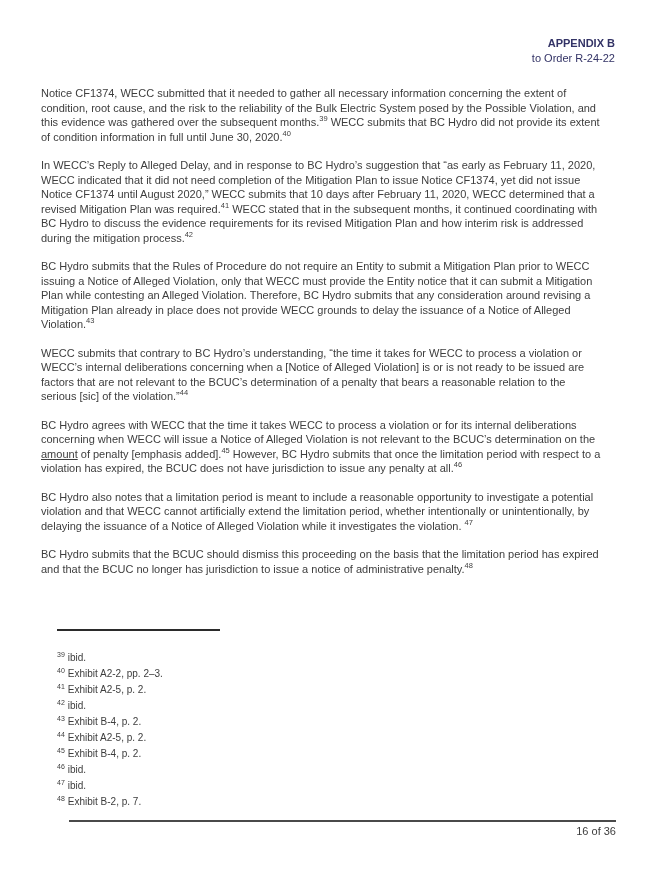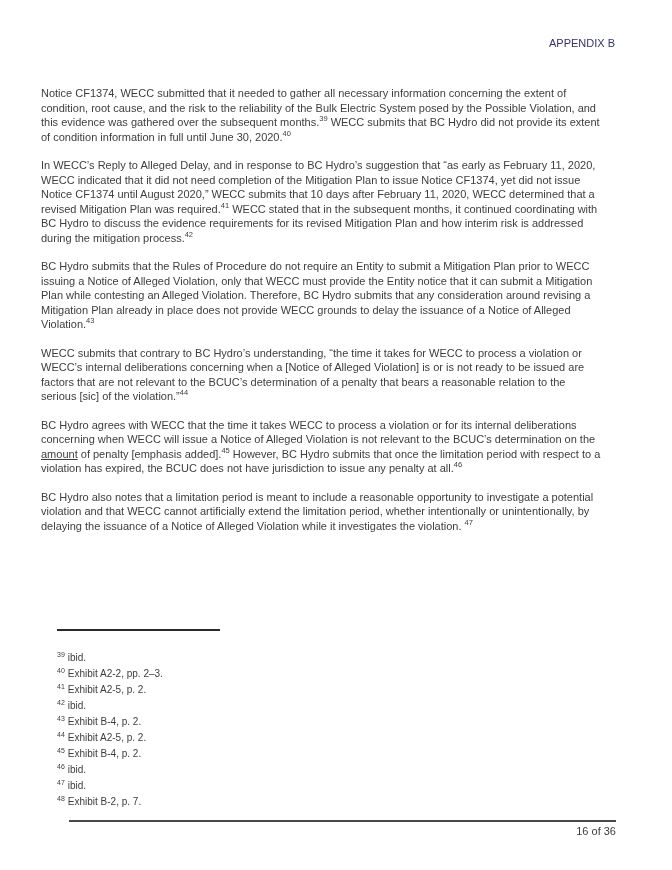--- a/index.html
+++ b/index.html
@@ -19,21 +19,21 @@
   header.page-header {
     position: absolute;
     top: 36px;
     left: 57px;
     right: 57px;
     text-align: right;
     line-height: 15px;
     font-size: 11px;
   }
   .hdr-line1 {
-    font-weight: normal;
+    font-weight: bold;
     color: #333366;
   }
   .hdr-line2 {
     color: #333366;
   }
   main.document-body {
     position: absolute;
     top: 86px;
     left: 41px;
     width: 560px;
@@ -91,30 +91,32 @@
     margin-top: 3px;
   }
 </style>
 </head>
 <body>
 
 <div class="page">
 
   <header class="page-header">
     <div class="hdr-line1">APPENDIX B</div>
+    <div class="hdr-line2">to Order R-24-22</div>
   </header>
 
   <main class="document-body">
     <div id="paragraphs">
         <p class="para"><span>Notice CF1374, WECC submitted that it needed to gather all necessary information concerning the extent of condition, root cause, and the risk to the reliability of the Bulk Electric System posed by the Possible Violation, and this evidence was gathered over the subsequent months.</span><sup class="fnref">39</sup><span> WECC submits that BC Hydro did not provide its extent of condition information in full until June 30, 2020.</span><sup class="fnref">40</sup></p>
         <p class="para"><span>In WECC’s Reply to Alleged Delay, and in response to BC Hydro’s suggestion that “as early as February 11, 2020, WECC indicated that it did not need completion of the Mitigation Plan to issue Notice CF1374, yet did not issue Notice CF1374 until August 2020,” WECC submits that 10 days after February 11, 2020, WECC determined that a revised Mitigation Plan was required.</span><sup class="fnref">41</sup><span> WECC stated that in the subsequent months, it continued coordinating with BC Hydro to discuss the evidence requirements for its revised Mitigation Plan and how interim risk is addressed during the mitigation process.</span><sup class="fnref">42</sup></p>
         <p class="para"><span>BC Hydro submits that the Rules of Procedure do not require an Entity to submit a Mitigation Plan prior to WECC issuing a Notice of Alleged Violation, only that WECC must provide the Entity notice that it can submit a Mitigation Plan while contesting an Alleged Violation. Therefore, BC Hydro submits that any consideration around revising a Mitigation Plan already in place does not provide WECC grounds to delay the issuance of a Notice of Alleged Violation.</span><sup class="fnref">43</sup></p>
         <p class="para"><span>WECC submits that contrary to BC Hydro’s understanding, “the time it takes for WECC to process a violation or WECC’s internal deliberations concerning when a [Notice of Alleged Violation] is or is not ready to be issued are factors that are not relevant to the BCUC’s determination of a penalty that bears a reasonable relation to the serious [sic] of the violation.”</span><sup class="fnref">44</sup></p>
         <p class="para"><span>BC Hydro agrees with WECC that the time it takes WECC to process a violation or for its internal deliberations concerning when WECC will issue a Notice of Alleged Violation is not relevant to the BCUC’s determination on the </span><span class="u">amount</span><span> of penalty [emphasis added].</span><sup class="fnref">45</sup><span> However, BC Hydro submits that once the limitation period with respect to a violation has expired, the BCUC does not have jurisdiction to issue any penalty at all.</span><sup class="fnref">46</sup></p>
         <p class="para"><span>BC Hydro also notes that a limitation period is meant to include a reasonable opportunity to investigate a potential violation and that WECC cannot artificially extend the limitation period, whether intentionally or unintentionally, by delaying the issuance of a Notice of Alleged Violation while it investigates the violation. </span><sup class="fnref">47</sup></p>
+        <p class="para"><span>BC Hydro submits that the BCUC should dismiss this proceeding on the basis that the limitation period has expired and that the BCUC no longer has jurisdiction to issue a notice of administrative penalty.</span><sup class="fnref">48</sup></p>
       </div>
   </main>
 
   <div class="footnote-sep"></div>
 
   <div class="footnotes" id="footnotes">
       <div class="footnote"><sup>39</sup><span>ibid.</span></div>
       <div class="footnote"><sup>40</sup><span>Exhibit A2-2, pp. 2–3.</span></div>
       <div class="footnote"><sup>41</sup><span>Exhibit A2-5, p. 2.</span></div>
       <div class="footnote"><sup>42</sup><span>ibid.</span></div>

